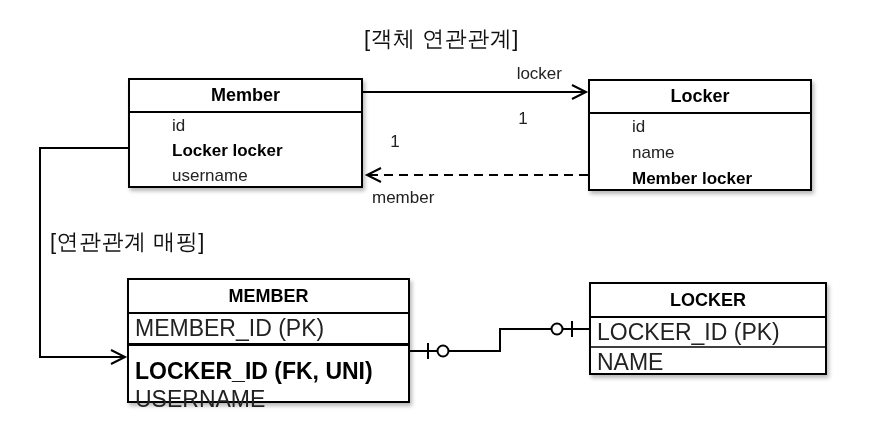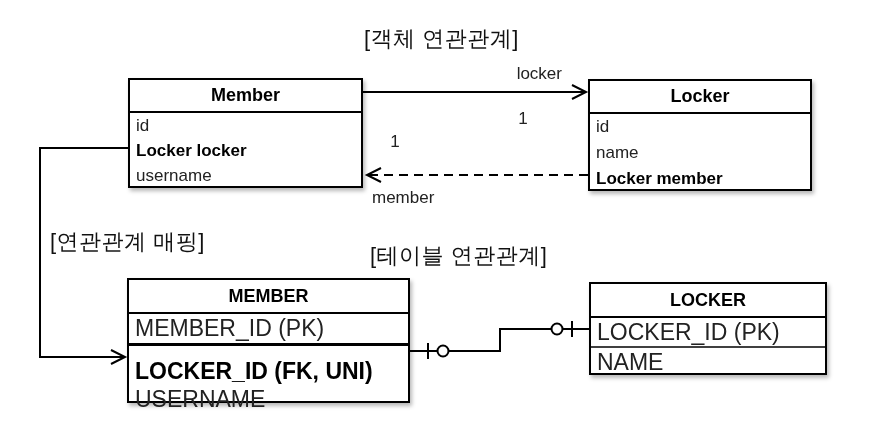--- a/index.html
+++ b/index.html
@@ -58,20 +58,21 @@
   .db-header  { height: 32px; }
 
   .uml-row {
     height: 25px;
     font-size: 17px;
     color: #222;
     padding-left: 6px;
     display: flex;
     align-items: center;
     white-space: nowrap;
+    margin-left: 36px;
   }
   .locker-class .uml-row { height: 26px; }
 
   .db-row {
     font-size: 23px;
     color: #222;
     padding-left: 6px;
     display: flex;
     align-items: center;
     white-space: nowrap;
@@ -122,34 +123,33 @@
       <polyline points="410,351 500,351 500,329 589,329"></polyline>
       <line x1="428" y1="343" x2="428" y2="359"></line>
       <line x1="572" y1="321" x2="572" y2="337"></line>
       <circle cx="443" cy="351" r="5.5" fill="#ffffff"></circle>
       <circle cx="557" cy="329" r="5.5" fill="#ffffff"></circle>
     </g>
   </svg>
 
   <div class="title t-obj">[객체 연관관계]</div>
   <div class="title t-map">[연관관계 매핑]</div>
-  <div class="title t-table">[테이블 연관관계]</div>
 
   <div class="uml-box member-class">
     <div class="uml-header">Member</div>
     <div class="uml-row">id</div>
     <div class="uml-row bold">Locker locker</div>
     <div class="uml-row">username</div>
   </div>
 
   <div class="uml-box locker-class">
     <div class="uml-header">Locker</div>
     <div class="uml-row">id</div>
     <div class="uml-row">name</div>
-    <div class="uml-row bold">Locker member</div>
+    <div class="uml-row bold">Member locker</div>
   </div>
 
   <div class="edge-label lbl-locker">locker</div>
   <div class="edge-label lbl-locker-mult">1</div>
   <div class="edge-label lbl-member-mult">1</div>
   <div class="edge-label lbl-member">member</div>
 
   <div class="db-table member-table">
     <div class="db-header">MEMBER</div>
     <div class="db-row r1">MEMBER_ID (PK)</div>

